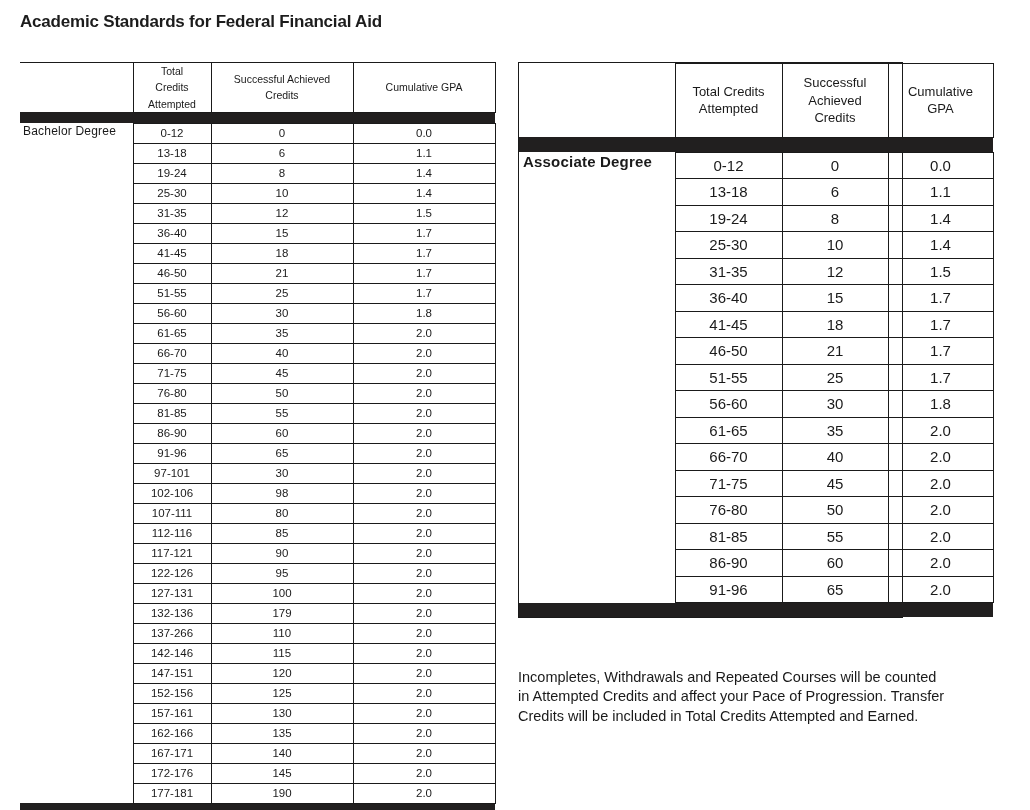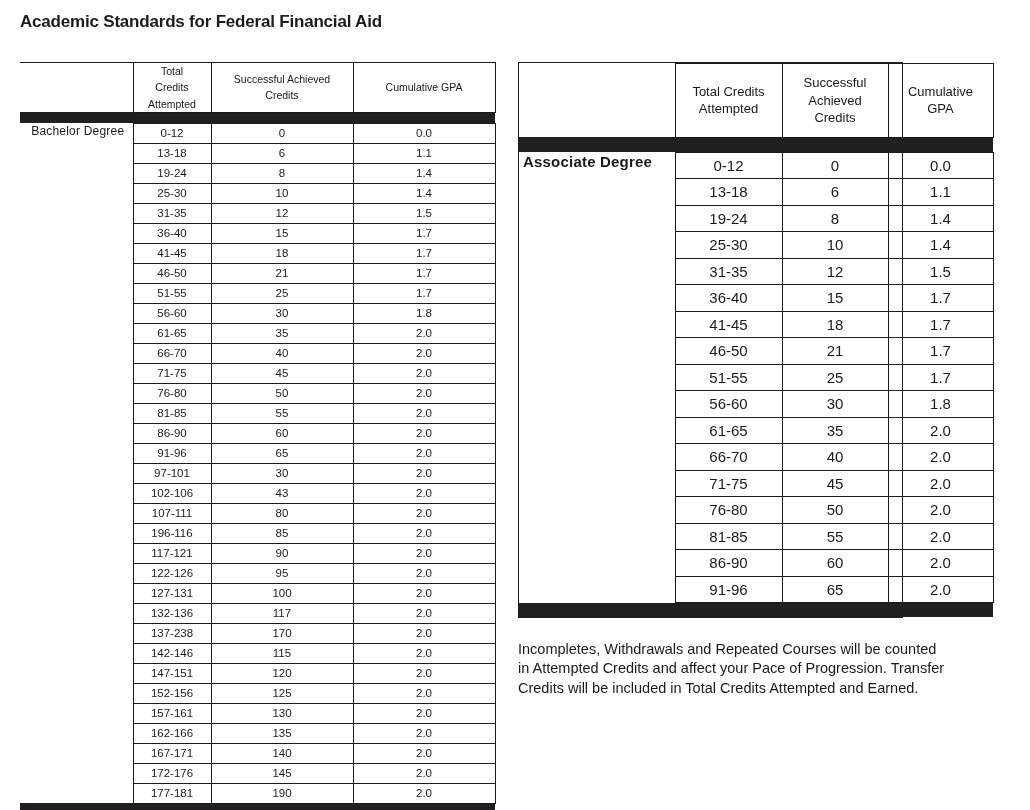--- a/index.html
+++ b/index.html
@@ -89,21 +89,20 @@
   #left-table .hdr-cell { font-size: 10.5px; }
   #left-table .hdr-row-blank {
     border: none;
     border-top: 1px solid #1a1a1a;
   }
   #left-table .data-cell { font-size: 11.5px; }
   #left-table .label-cell {
     font-size: 12px;
     padding-left: 3px;
     letter-spacing: 0.2px;
-    text-align: center;
   }
   #left-table .bar-row td { height: 10px; }
 
   
   #right-table {
     left: 518px;
     top: 62px;
     width: 385px;
     border: 1px solid #1a1a1a;
     box-sizing: border-box;
@@ -117,21 +116,21 @@
     letter-spacing: 0.2px;
   }
   #right-table .bar-row td { height: 14px; }
   #right-table .grid { border: none; }
   #right-table .edge-none { border-left: none; border-top: none; border-bottom: none; }
 
   
   #footnote {
     position: absolute;
     left: 518px;
-    top: 640px;
+    top: 668px;
     width: 430px;
     font-size: 14.5px;
     line-height: 1.33;
     color: #1a1a1a;
   }
 </style>
 </head>
 <body>
 
 <div id="page-title">Academic Standards for Federal Financial Aid</div>
@@ -240,56 +239,56 @@
           <td class="data-cell">65</td>
           <td class="data-cell">2.0</td>
         </tr>
         <tr>
           <td class="data-cell">97-101</td>
           <td class="data-cell">30</td>
           <td class="data-cell">2.0</td>
         </tr>
         <tr>
           <td class="data-cell">102-106</td>
-          <td class="data-cell">43</td>
+          <td class="data-cell">98</td>
           <td class="data-cell">2.0</td>
         </tr>
         <tr>
           <td class="data-cell">107-111</td>
           <td class="data-cell">80</td>
           <td class="data-cell">2.0</td>
         </tr>
         <tr>
-          <td class="data-cell">196-116</td>
+          <td class="data-cell">112-116</td>
           <td class="data-cell">85</td>
           <td class="data-cell">2.0</td>
         </tr>
         <tr>
           <td class="data-cell">117-121</td>
           <td class="data-cell">90</td>
           <td class="data-cell">2.0</td>
         </tr>
         <tr>
           <td class="data-cell">122-126</td>
           <td class="data-cell">95</td>
           <td class="data-cell">2.0</td>
         </tr>
         <tr>
           <td class="data-cell">127-131</td>
           <td class="data-cell">100</td>
           <td class="data-cell">2.0</td>
         </tr>
         <tr>
           <td class="data-cell">132-136</td>
-          <td class="data-cell">117</td>
-          <td class="data-cell">2.0</td>
-        </tr>
-        <tr>
-          <td class="data-cell">137-238</td>
-          <td class="data-cell">170</td>
+          <td class="data-cell">179</td>
+          <td class="data-cell">2.0</td>
+        </tr>
+        <tr>
+          <td class="data-cell">137-266</td>
+          <td class="data-cell">110</td>
           <td class="data-cell">2.0</td>
         </tr>
         <tr>
           <td class="data-cell">142-146</td>
           <td class="data-cell">115</td>
           <td class="data-cell">2.0</td>
         </tr>
         <tr>
           <td class="data-cell">147-151</td>
           <td class="data-cell">120</td>

